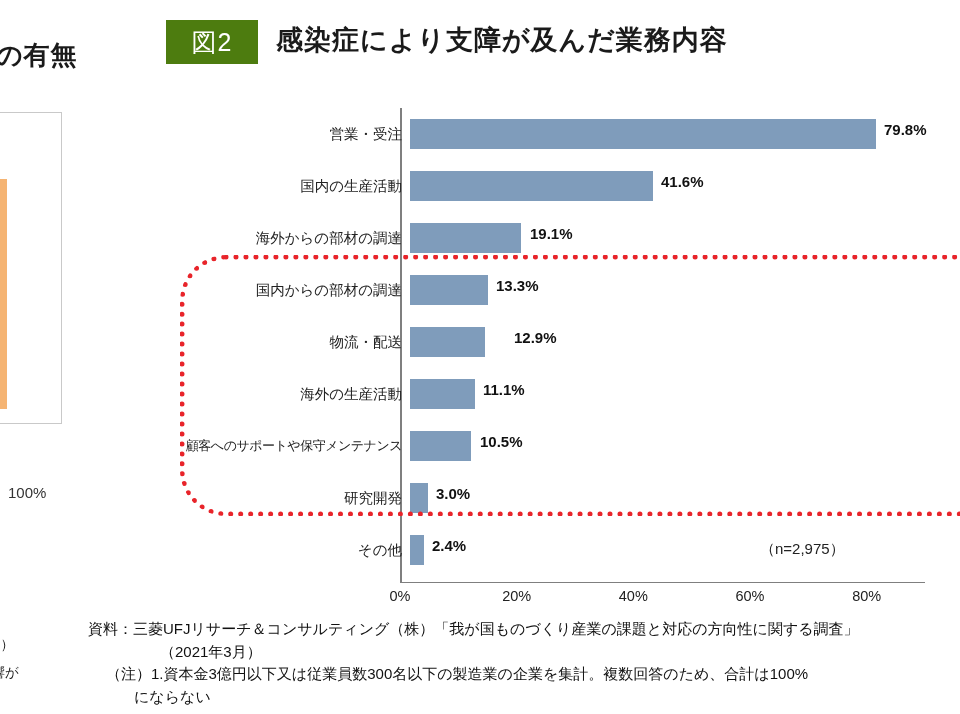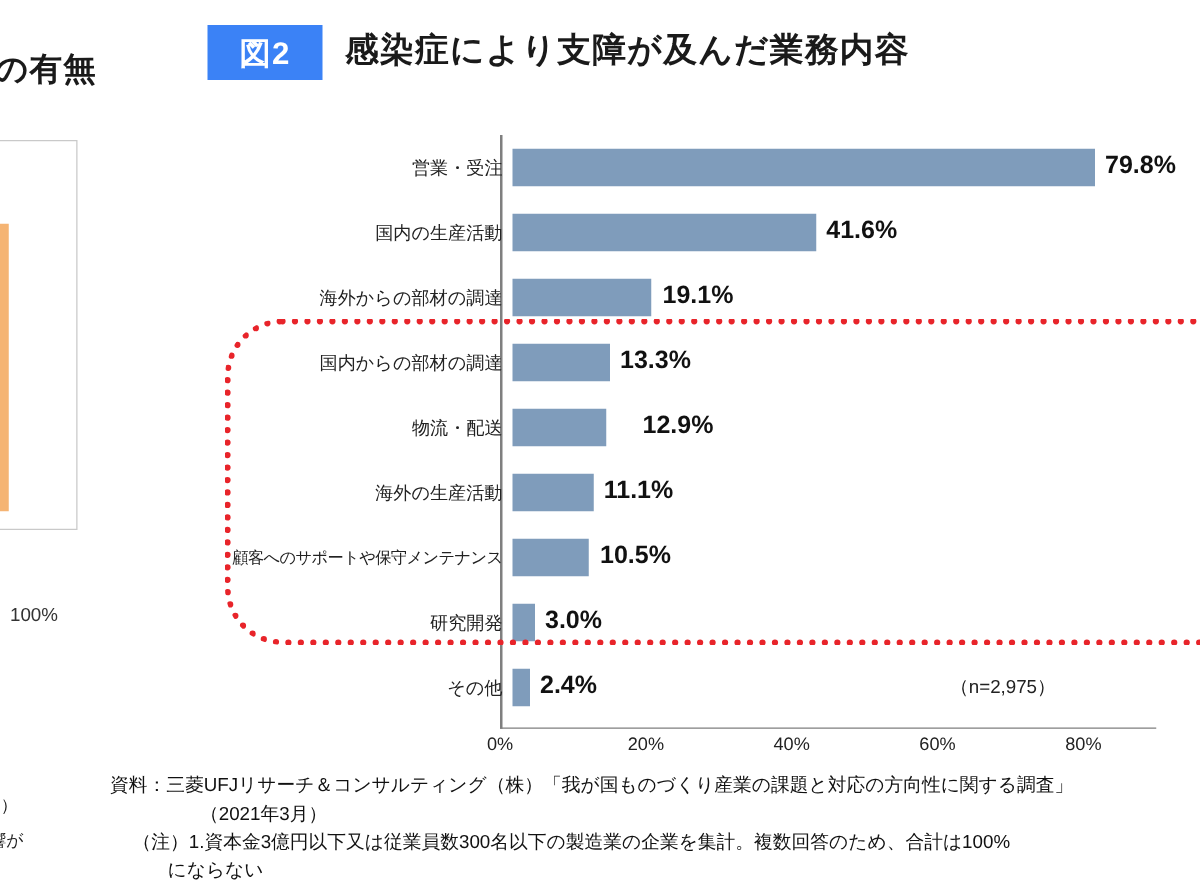--- a/index.html
+++ b/index.html
@@ -75,24 +75,24 @@
     white-space: nowrap;
   }
 
   
   .fig-badge {
     position: absolute;
     left: 166px;
     top: 20px;
     width: 92px;
     height: 44px;
-    background: #3b82f6;
+    background: #4d7c0f;
     color: #ffffff;
     font-size: 25px;
-    font-weight: bold;
+    font-weight: normal;
     display: flex;
     align-items: center;
     justify-content: center;
     letter-spacing: 1px;
   }
   .fig-title {
     position: absolute;
     left: 276px;
     top: 22px;
     font-size: 27px;
@@ -159,21 +159,21 @@
   .bar {
     position: absolute;
     left: 0;
     top: 11px;
     height: 30px;
     background: #7f9cbb;
   }
   .val-label {
     position: absolute;
     top: 13px;
-    font-size: 20px;
+    font-size: 15px;
     font-weight: bold;
     color: #111;
     white-space: nowrap;
   }
   .xtick {
     position: absolute;
     top: 480px;
     font-size: 14.5px;
     color: #222;
     transform: translateX(-50%);

